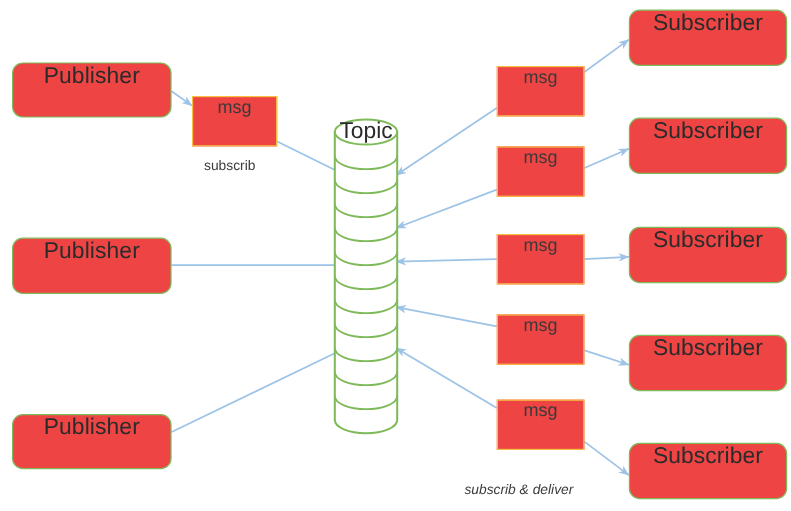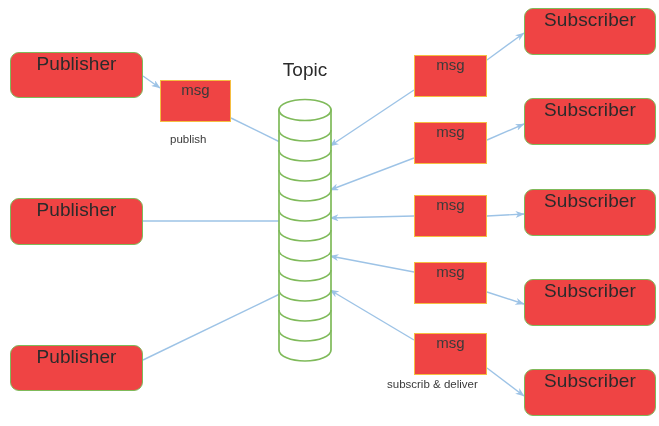--- a/index.html
+++ b/index.html
@@ -51,20 +51,21 @@
     font-size: 11.5px;
     color: #3a3a3a;
     white-space: nowrap;
   }
   .topic-label {
     position: absolute;
     font-size: 19px;
     color: #2b2b2b;
     white-space: nowrap;
     text-align: center;
+    margin-top: 40px;
   }
   .topic-stack {
     position: absolute;
   }
 </style>
 </head>
 <body>
 
 <div id="canvas">
 
@@ -169,16 +170,16 @@
   <div class="node endpoint-box" style="left:524px; top:189px; width:132px; height:47px;">
     <span>Subscriber</span>
   </div>
   <div class="node endpoint-box" style="left:524px; top:279px; width:132px; height:47px;">
     <span>Subscriber</span>
   </div>
   <div class="node endpoint-box" style="left:524px; top:369px; width:132px; height:47px;">
     <span>Subscriber</span>
   </div>
 
-  <div class="caption" style="left:170px; top:133px;">publish</div>
-  <div class="caption" style="left:387px; top:378px;">subscrib &amp; deliver</div>
+  <div class="caption" style="left:170px; top:133px;">subscrib</div>
+  <div class="caption" style="left:387px; top:403px;font-style:italic;">subscrib &amp; deliver</div>
 
 </div>
 
 </body></html>

